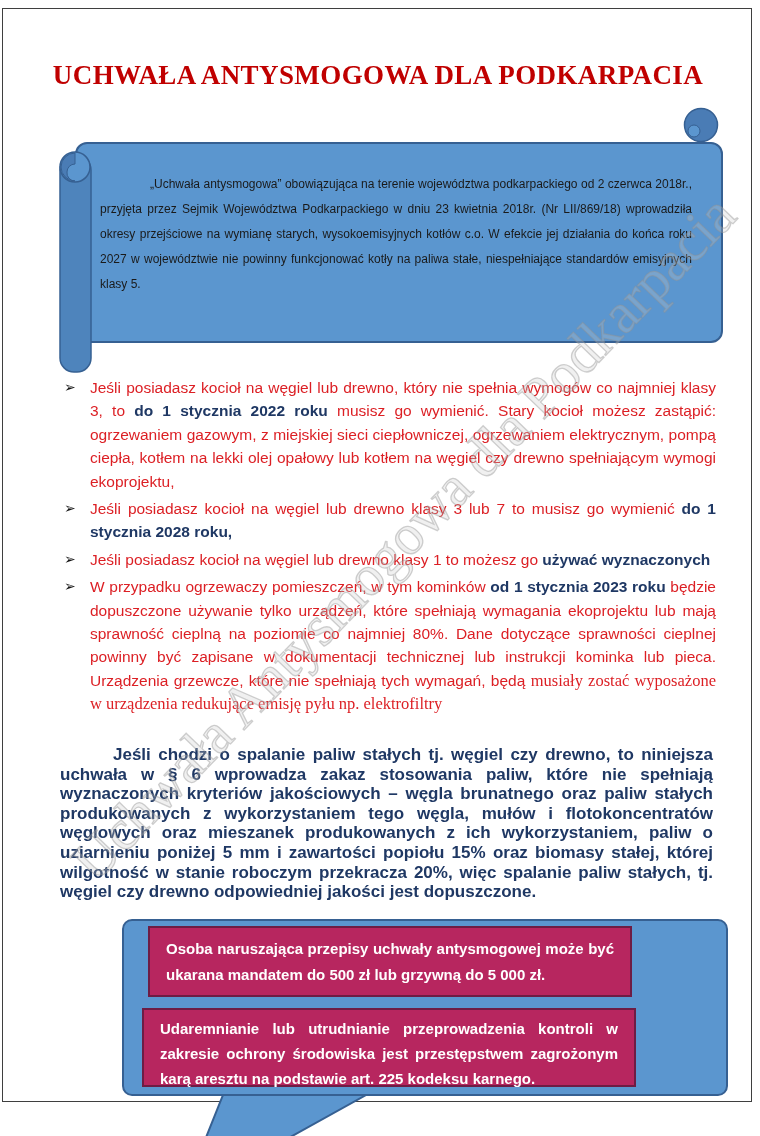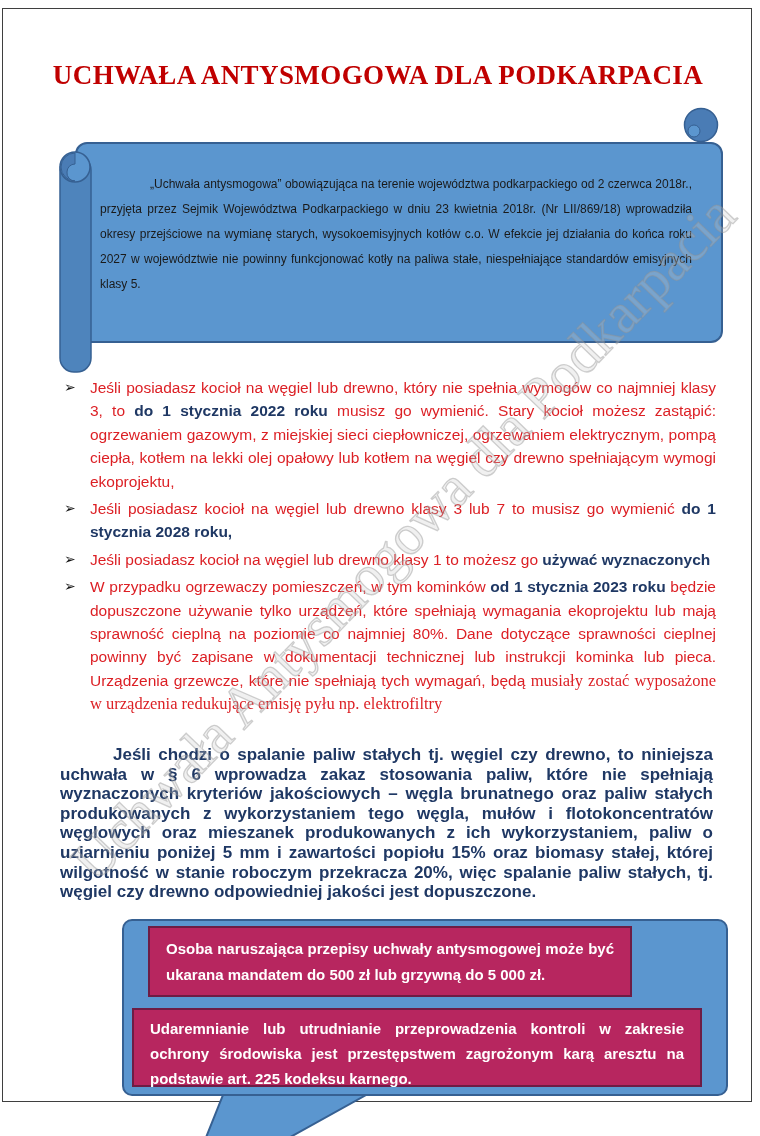--- a/index.html
+++ b/index.html
@@ -44,21 +44,21 @@
     text-align:justify;text-indent:53px;
   }
   
   .callout-svg{left:115px;top:908px;z-index:3;}
   .penalty-box{
     background:var(--crimson);border:2px solid var(--crimson_border);
     z-index:4;color:#FFFFFF;font-weight:700;font-size:15px;
     text-align:justify;padding:8px 16px 0 16px;line-height:26px;
   }
   .penalty-box-1{left:148px;top:926px;width:484px;height:71px;}
-  .penalty-box-2{left:132px;top:1008px;width:570px;height:79px;line-height:25px;padding-top:6px;}
+  .penalty-box-2{left:142px;top:1008px;width:494px;height:79px;line-height:25px;padding-top:6px;}
   
   .watermark{
     left:58px;top:848px;z-index:7;white-space:nowrap;pointer-events:none;
     transform:rotate(-46deg);transform-origin:0 0;
     font-family:"Liberation Serif","DejaVu Serif",serif;font-size:57px;
     color:rgba(200,200,200,0.28);-webkit-text-stroke:1.3px rgba(145,145,145,0.42);
   }
 </style>
 </head>
 <body>

